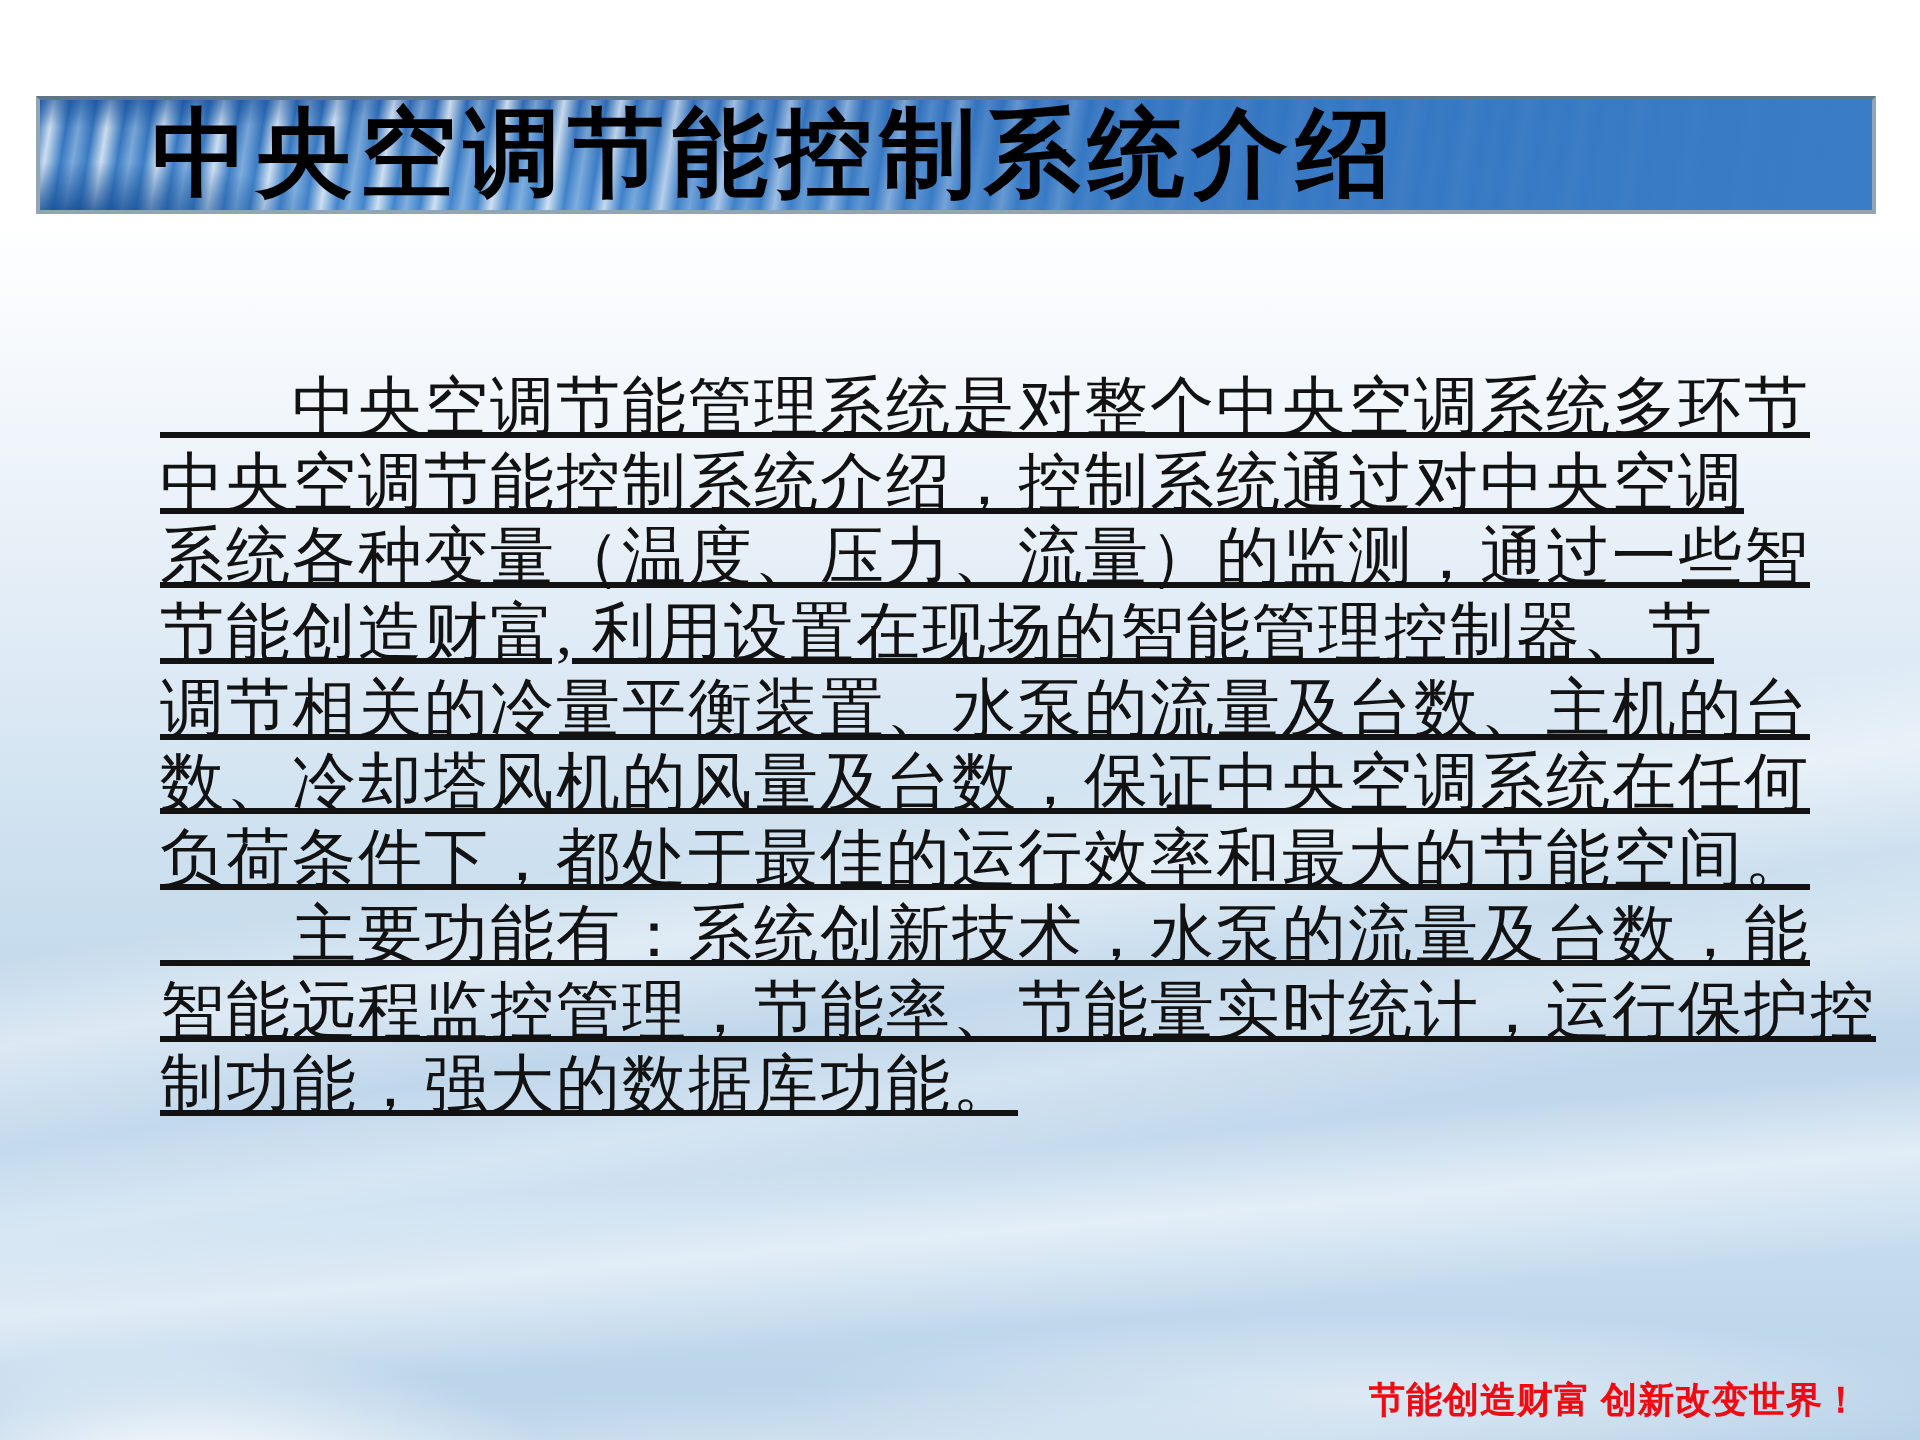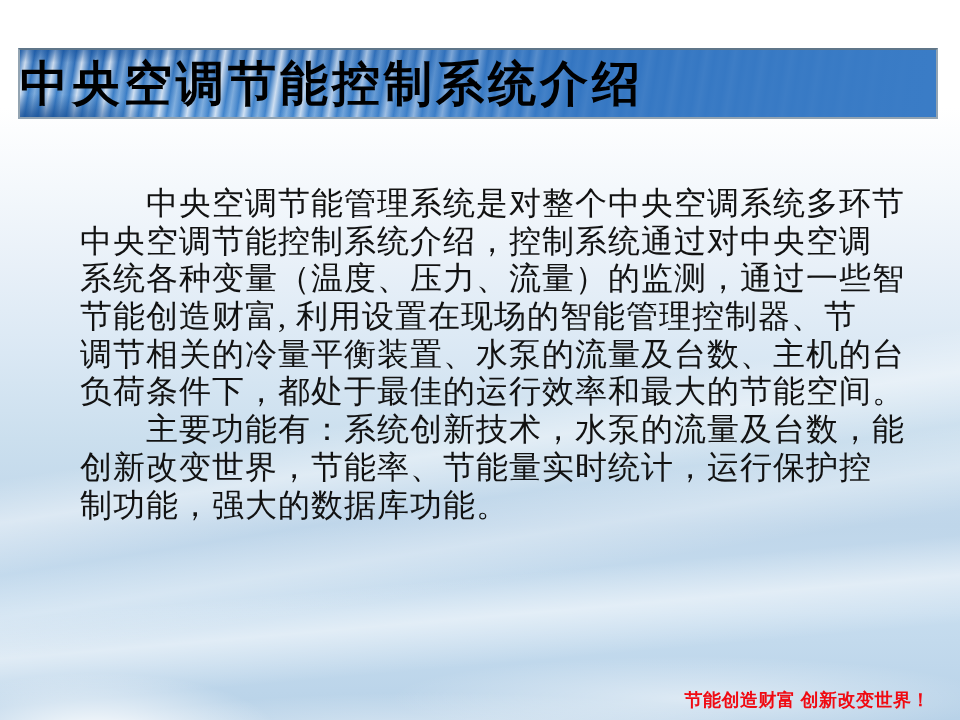--- a/index.html
+++ b/index.html
@@ -21,26 +21,27 @@
         #ffffff 0%, #ffffff 15%, #f4f8fc 26%, #e8f0f8 37%,
         #dae8f4 49%, #cbdfee 61%, #bfd6ea 73%, #c7ddef 85%, #b8d2e8 100%);
   }
 
   
   .banner {
     position: absolute;
     left: 18px;
     top: 48px;
     width: 920px;
-    height: 71px;
+    height: 59px;
     box-sizing: border-box;
     border: 2px solid #93a4b2;
     border-top-color: #5f7689;
     display: flex;
     align-items: center;
+    padding-left: 56px;
     background:
       linear-gradient(90deg, rgba(56,122,198,0) 0%, rgba(56,122,198,0) 28%, rgba(52,118,194,0.92) 62%, rgba(58,124,198,1) 100%),
       radial-gradient(ellipse 210px 48px at 2% 110%, rgba(14,68,138,0.92), rgba(14,68,138,0) 62%),
       radial-gradient(ellipse 260px 30px at 5% -10%, rgba(20,80,155,0.85), rgba(20,80,155,0) 65%),
       repeating-linear-gradient(99deg,
         rgba(255,255,255,0) 0px, rgba(255,255,255,0.75) 7px, rgba(255,255,255,0) 15px,
         rgba(225,240,252,0.40) 21px, rgba(255,255,255,0) 28px),
       linear-gradient(180deg, #2c69b2 0%, #3a7cc4 55%, #4386cd 100%);
   }
 
@@ -61,20 +62,21 @@
     top: 185px;
     width: 845px;
     font-size: 32px;
     line-height: 37.7px;
     letter-spacing: 1px;
     color: var(--body_text, #121212);
   }
   .body-line {
     white-space: nowrap;
     height: 37.7px;
+    text-decoration: underline;
   }
 
   
   .slogan {
     position: absolute;
     right: 30px;
     bottom: 8px;
     font-size: 18px;
     font-weight: bold;
     letter-spacing: 0.5px;
@@ -90,21 +92,22 @@
   <div class="banner">
     <h1 class="title">中央空调节能控制系统介绍</h1>
   </div>
 
   <div class="body-block">
       <div class="body-line">　　中央空调节能管理系统是对整个中央空调系统多环节</div>
       <div class="body-line">中央空调节能控制系统介绍，控制系统通过对中央空调</div>
       <div class="body-line">系统各种变量（温度、压力、流量）的监测，通过一些智</div>
       <div class="body-line">节能创造财富, 利用设置在现场的智能管理控制器、节</div>
       <div class="body-line">调节相关的冷量平衡装置、水泵的流量及台数、主机的台</div>
+      <div class="body-line">数、冷却塔风机的风量及台数，保证中央空调系统在任何</div>
       <div class="body-line">负荷条件下，都处于最佳的运行效率和最大的节能空间。</div>
       <div class="body-line">　　主要功能有：系统创新技术，水泵的流量及台数，能</div>
-      <div class="body-line">创新改变世界，节能率、节能量实时统计，运行保护控</div>
+      <div class="body-line">智能远程监控管理，节能率、节能量实时统计，运行保护控</div>
       <div class="body-line">制功能，强大的数据库功能。</div>
     </div>
 
   <div class="slogan">节能创造财富 创新改变世界！</div>
 
 </div>
 
 </body></html>

